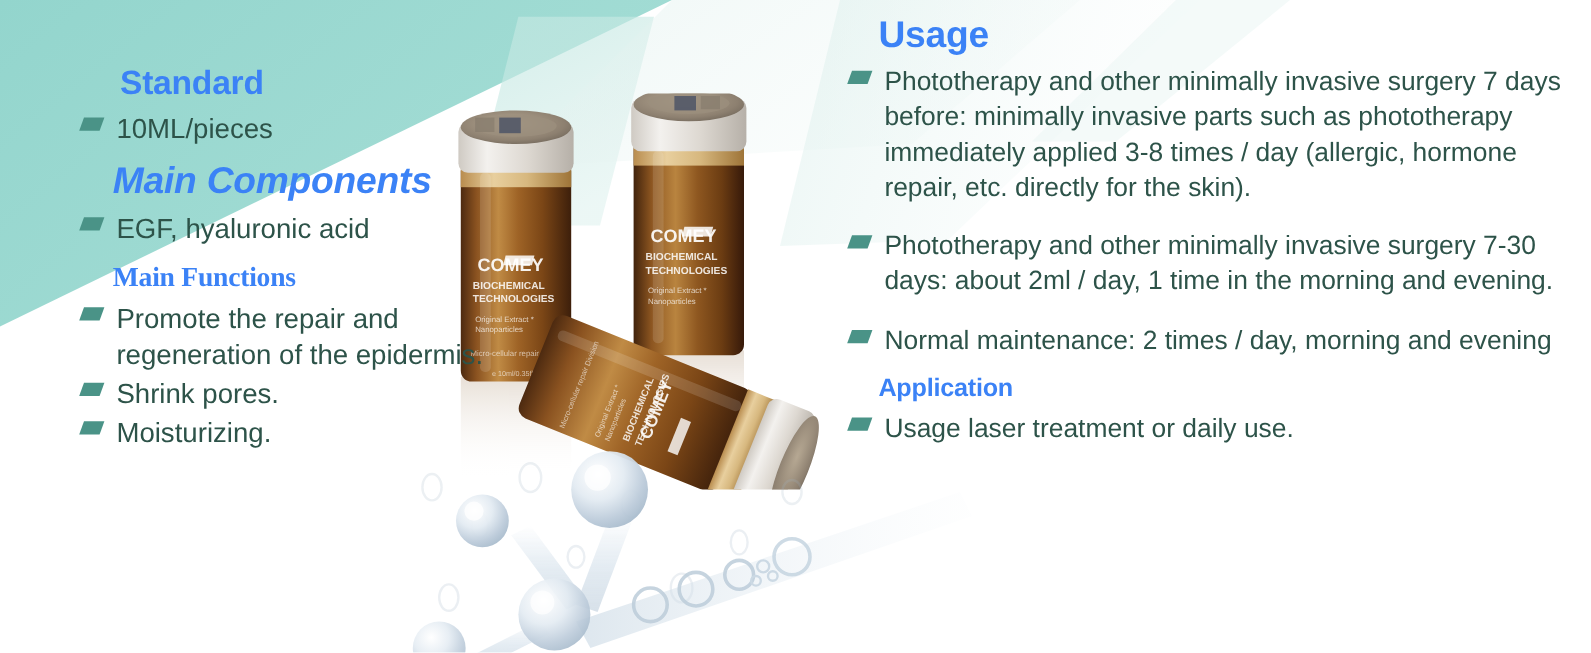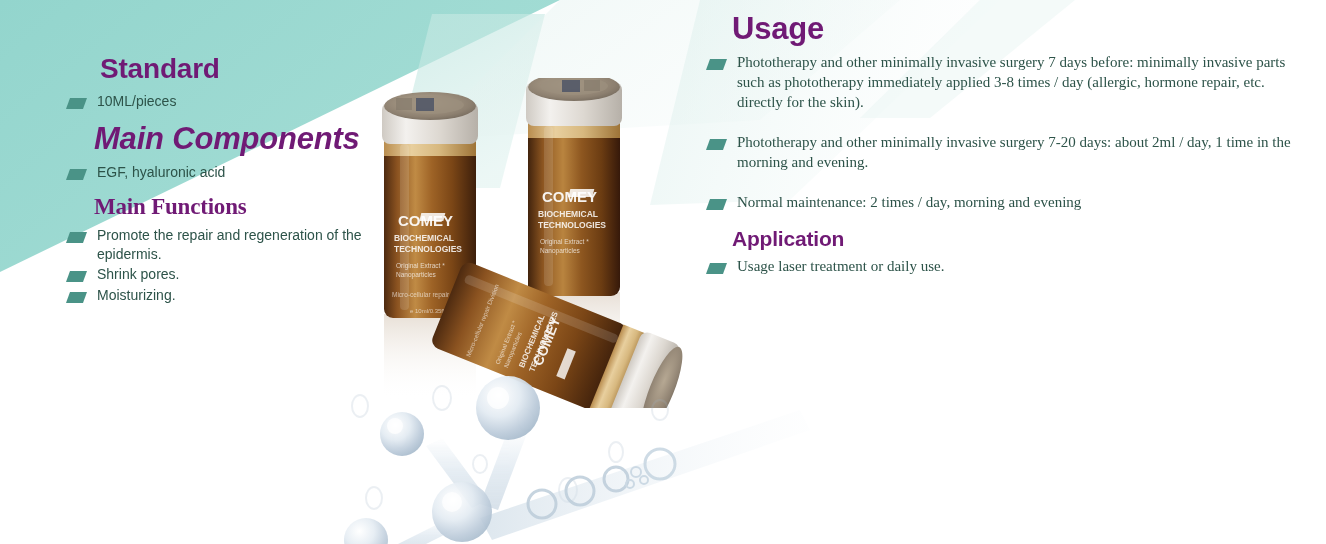--- a/index.html
+++ b/index.html
@@ -39,21 +39,21 @@
   }
 
   
   .col { position: absolute; }
   .col-left  { left: 68px;  top: 54px;  width: 340px; }
   .col-right { left: 708px; top: 12px;  width: 600px; }
 
   .heading {
     font-family: "Liberation Sans", sans-serif;
     font-weight: bold;
-    color: #701a75;
+    color: #3b82f6;
     letter-spacing: -0.2px;
     white-space: nowrap;
     line-height: 1.1;
   }
   .h-standard   { font-size: 28px; margin-left: 32px; }
   .h-components { font-size: 31px; margin-left: 26px; margin-top: 12px; font-style: italic; }
   .h-functions  { font-size: 23px; margin-left: 26px; margin-top: 12px; font-family: Liberation Serif, serif; }
   .h-usage      { font-size: 31px; margin-left: 24px; }
   .h-application{ font-size: 21px; margin-left: 24px; margin-top: 14px; }
 
@@ -73,22 +73,22 @@
     background: #4a9387;
     transform: skewX(-20deg);
   }
 
   .bullet-text {
     font-family: "Liberation Sans", sans-serif;
     color: #2d5349;
     font-size: 17px;
     line-height: 1.32;
   }
-  .col-left  .bullet-text { font-size: 14px; }
-  .col-right .bullet-text { font-size: 15px; line-height: 1.33; font-family: Liberation Serif, serif; }
+  .col-left  .bullet-text { font-size: 23px; }
+  .col-right .bullet-text { font-size: 22px; line-height: 1.33; }
 
   .tight { margin-top: 2px; }
 </style>
 </head>
 <body>
 
 <div id="poster">
 
   <div class="bg-layer">
     <svg class="bg-svg" viewBox="0 0 1326 544" preserveAspectRatio="none">
@@ -327,21 +327,21 @@
 
   <div class="col col-right">
 
     <div class="heading h-usage">Usage</div>
     <div class="bullet-row">
       <span class="bullet-mark"></span>
       <span class="bullet-text">Phototherapy and other minimally invasive surgery 7 days before: minimally invasive parts such as phototherapy immediately applied 3-8 times / day (allergic, hormone repair, etc. directly for the skin).</span>
     </div>
     <div class="bullet-row gap">
       <span class="bullet-mark"></span>
-      <span class="bullet-text">Phototherapy and other minimally invasive surgery 7-20 days: about 2ml / day, 1 time in the morning and evening.</span>
+      <span class="bullet-text">Phototherapy and other minimally invasive surgery 7-30 days: about 2ml / day, 1 time in the morning and evening.</span>
     </div>
     <div class="bullet-row gap">
       <span class="bullet-mark"></span>
       <span class="bullet-text">Normal maintenance: 2 times / day, morning and evening</span>
     </div>
 
     <div class="heading h-application">Application</div>
     <div class="bullet-row">
       <span class="bullet-mark"></span>
       <span class="bullet-text">Usage laser treatment or daily use.</span>

